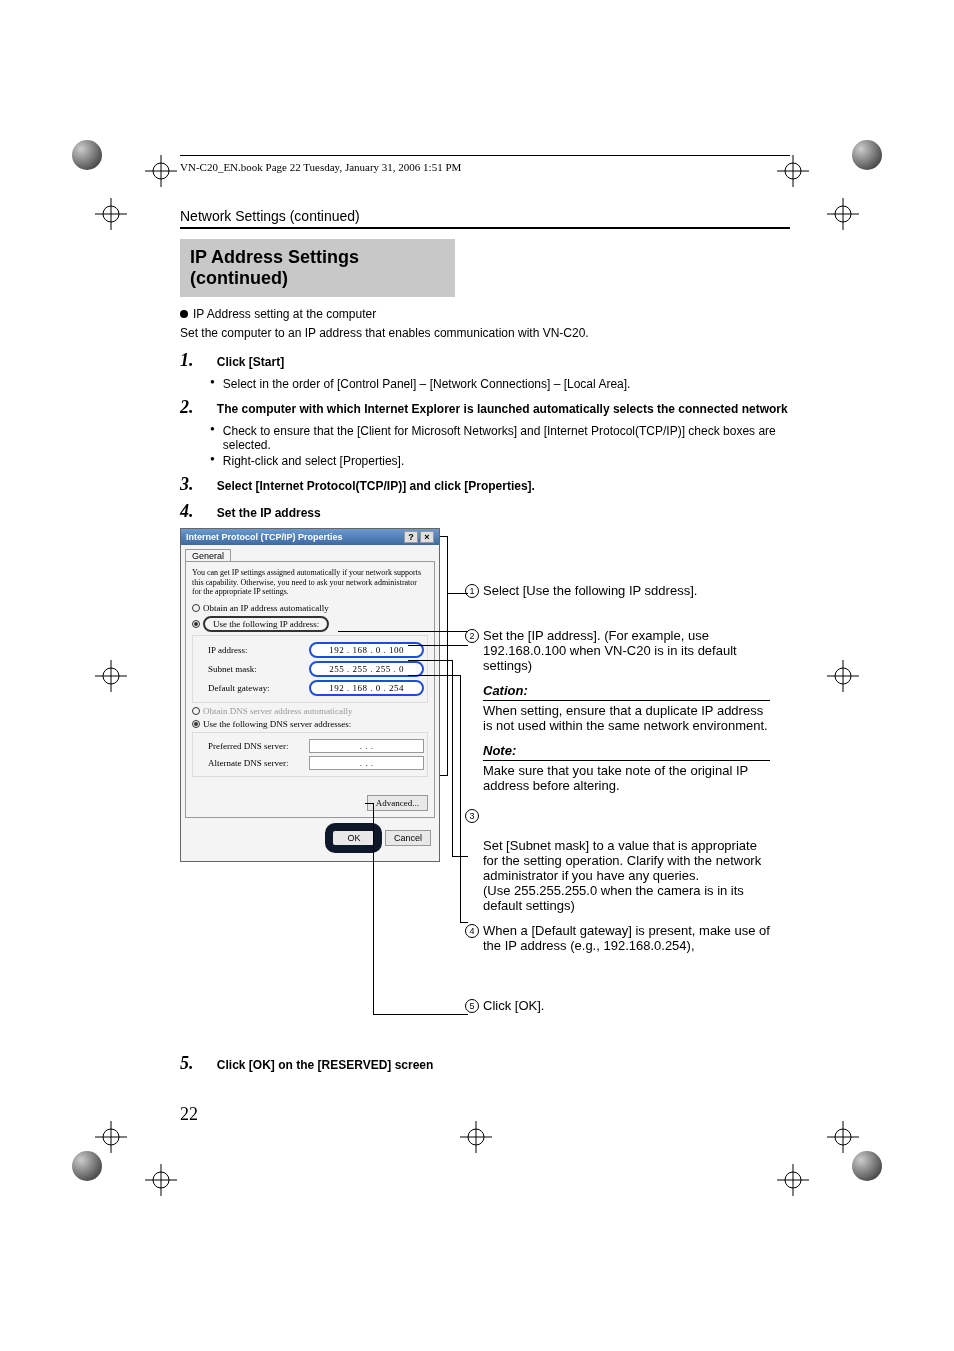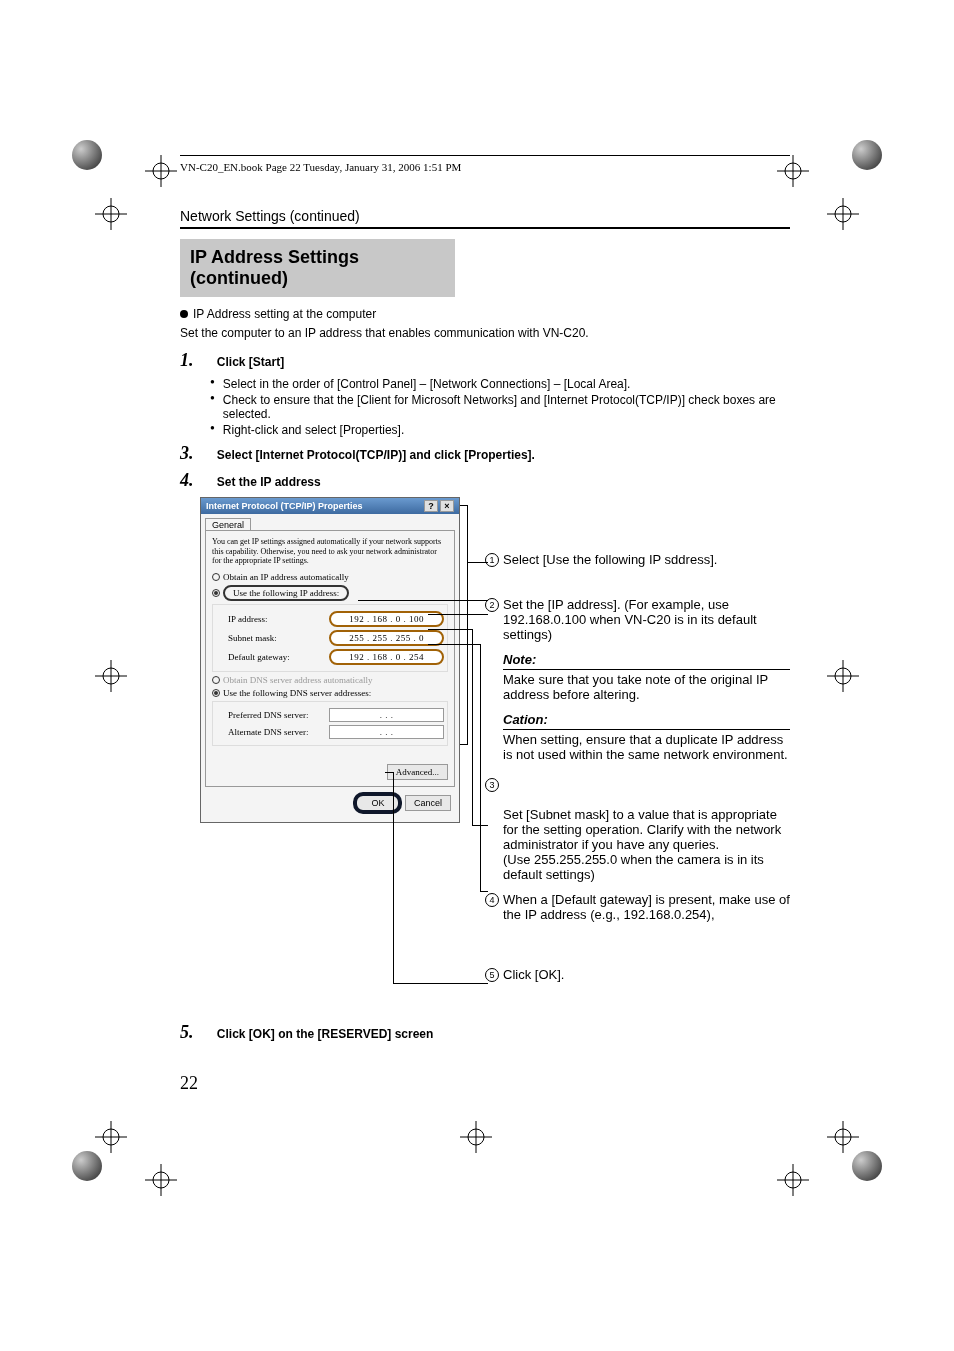--- a/index.html
+++ b/index.html
@@ -9,37 +9,37 @@
     .section-title { font-weight: normal; font-size: 14px; border-bottom: 2px solid #000; padding-bottom: 3px; margin-bottom: 10px; }
     .banner { background: #c8c8c8; padding: 8px 10px; font-weight: bold; font-size: 18px; margin-bottom: 10px; width: 275px; }
     .sub-head { font-weight: normal; font-size: 12px; margin: 5px 0; display: flex; align-items: center; gap: 5px; }
     .sub-head .dot { width: 8px; height: 8px; background: #000; border-radius: 50%; display: inline-block; }
     .desc { font-size: 12px; margin-bottom: 10px; }
     .step { margin: 6px 0; font-size: 12px; }
     .step .num { font-size: 18px; font-weight: bold; font-style: italic; font-family: Georgia, serif; }
     .step .inst { font-weight: bold; font-size: 12px; margin-left: 20px; }
     .bullet { font-size: 12px; padding-left: 30px; margin: 2px 0; display: flex; gap: 4px; }
     .bullet::before { content: "●"; font-size: 8px; margin-right: 4px; }
-    .two-col { display: flex; gap: 25px; margin-top: 5px; justify-content: flex-end; }
+    .two-col { display: flex; gap: 25px; margin-top: 5px; }
     .dialog-wrap { position: relative; }
     .dialog { width: 260px; border: 1px solid #666; background: #f4f4f4; font-size: 9px; }
     .dialog-title { background: linear-gradient(#6a9acf, #3d6aa0); color: #fff; font-weight: bold; padding: 2px 5px; display: flex; justify-content: space-between; align-items: center; font-size: 9px; }
     .dialog-title .btns { display: flex; gap: 2px; }
     .dialog-title .wbtn { width: 14px; height: 12px; background: #e0e0e0; border: 1px solid #999; color: #000; text-align: center; line-height: 10px; font-size: 9px; }
     .dialog-body { padding: 4px; background: #f4f4f4; }
     .tab { display: inline-block; border: 1px solid #999; border-bottom: none; padding: 1px 6px; background: #f4f4f4; font-size: 9px; }
     .tab-panel { border: 1px solid #999; background: #f4f4f4; padding: 6px; position: relative; top: -1px; font-family: Liberation Serif, serif; }
     .small-text { font-size: 8px; line-height: 1.2; margin-bottom: 6px; }
     .radio-row { font-size: 9px; margin: 3px 0; display: flex; align-items: center; gap: 3px; }
     .radio-row .radio { width: 8px; height: 8px; border: 1px solid #333; border-radius: 50%; display: inline-block; position: relative; }
     .radio-row .radio.sel::after { content:""; position:absolute; width:4px; height:4px; background:#333; border-radius:50%; top:1px; left:1px; }
     .ring { border: 2px solid #333; border-radius: 10px; padding: 1px 8px; }
     .field-row { display: flex; justify-content: space-between; align-items: center; margin: 3px 0 3px 12px; font-size: 9px; }
     .ipbox { border: 1px solid #999; background: #fff; width: 115px; text-align: center; letter-spacing: 0.5px; font-size: 9px; padding: 1px; }
-    .ipbox.ring { border: 2px solid #a16207; border-radius: 10px; }
+    .ipbox.ring { border: 2px solid #1d4ed8; border-radius: 10px; }
     .dlg-btn { border: 1px solid #999; background: #e8e8e8; font-size: 9px; padding: 2px 8px; display: inline-block; }
     .btn-row { text-align: right; margin-top: 18px; }
     .btn-row-main { text-align: right; padding: 4px; }
     .annot { width: 305px; font-size: 13px; }
     .annot-item { margin-bottom: 10px; position: relative; padding-left: 18px; }
     .annot-item .circ { position: absolute; left: 0; top: 1px; width: 14px; height: 14px; border: 1px solid #000; border-radius: 50%; font-size: 9px; text-align: center; line-height: 12px; }
     .annot .bold { font-weight: bold; font-style: italic; }
     .annot hr { border: none; border-top: 1.5px solid #000; margin: 2px 0; }
     .leader { position: absolute; border-top: 1px solid #000; }
     .leader-v { position: absolute; border-left: 1px solid #000; }
@@ -121,20 +121,24 @@
     <span>IP Address setting at the computer</span>
   </div>
   <div class="desc">Set the computer to an IP address that enables communication with VN-C20.</div>
 
   <div class="step">
     <span class="num">1.</span>
     <span class="inst">Click [Start]</span>
   </div>
   <div class="bullet">Select in the order of [Control Panel] – [Network Connections] – [Local Area].</div>
 
+  <div class="step">
+    <span class="num">2.</span>
+    <span class="inst">The computer with which Internet Explorer is launched automatically selects the connected network</span>
+  </div>
   <div class="bullet">Check to ensure that the [Client for Microsoft Networks] and [Internet Protocol(TCP/IP)] check boxes are selected.</div>
   <div class="bullet">Right-click and select [Properties].</div>
 
   <div class="step">
     <span class="num">3.</span>
     <span class="inst">Select [Internet Protocol(TCP/IP)] and click [Properties].</span>
   </div>
 
   <div class="step">
     <span class="num">4.</span>
@@ -191,21 +195,21 @@
                   <span class="ipbox">.       .       .</span>
                 </div>
               <div class="field-row">
                   <span>Alternate DNS server:</span>
                   <span class="ipbox">.       .       .</span>
                 </div>
             </div>
             <div class="btn-row"><span class="dlg-btn">Advanced...</span></div>
           </div>
           <div class="btn-row-main">
-            <span class="dlg-btn" style="border:4px solid #0f172a; border-radius:10px; padding:2px 14px;">OK</span>
+            <span class="dlg-btn" style="border:8px solid #0f172a; border-radius:10px; padding:2px 14px;">OK</span>
             <span class="dlg-btn">Cancel</span>
           </div>
         </div>
       </div>
 
       <div class="leader" style="left:158px; top:103px; width:130px;"></div>
       <div class="leader" style="left:228px; top:117px; width:60px;"></div>
       <div class="leader" style="left:228px; top:132px; width:44px;"></div>
       <div class="leader-v" style="left:272px; top:132px; height:196px;"></div>
       <div class="leader" style="left:272px; top:328px; width:16px;"></div>
@@ -222,26 +226,26 @@
     <div class="annot">
       <div class="annot-item" style="margin-top:55px;">
         <span class="circ">1</span>
         <span>Select [Use the following IP sddress].</span>
       </div>
       <div class="annot-item" style="margin-top:30px;">
         <span class="circ">2</span>
         <span>Set the [IP address]. (For example, use 192.168.0.100 when VN-C20 is in its default settings)</span>
       </div>
       <div class="annot-item">
+        <span class="bold">Cation:</span><hr>
+        <span>When setting, ensure that a duplicate IP address is not used within the same network environment.</span>
+      </div>
+      <div class="annot-item">
         <span class="bold">Note:</span><hr>
         <span>Make sure that you take note of the original IP address before altering.</span>
-      </div>
-      <div class="annot-item">
-        <span class="bold">Cation:</span><hr>
-        <span>When setting, ensure that a duplicate IP address is not used within the same network environment.</span>
       </div>
       <div class="annot-item" style="margin-top:15px; white-space:pre-line;">
         <span class="circ">3</span>
         <span>Set [Subnet mask] to a value that is appropriate for the setting operation. Clarify with the network administrator if you have any queries.
 (Use 255.255.255.0 when the camera is in its default settings)</span>
       </div>
       <div class="annot-item">
         <span class="circ">4</span>
         <span>When a [Default gateway] is present, make use of the IP address (e.g., 192.168.0.254),</span>
       </div>

